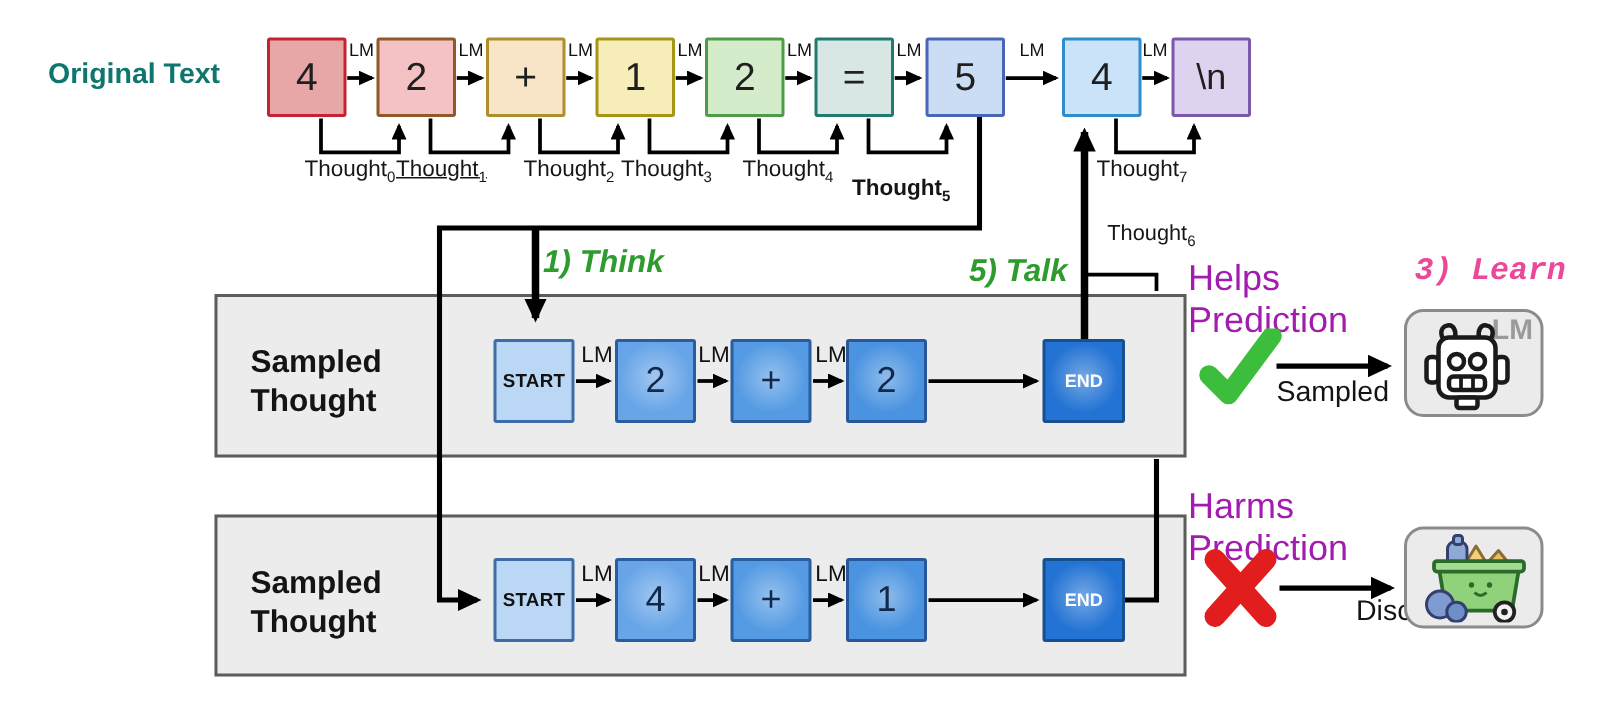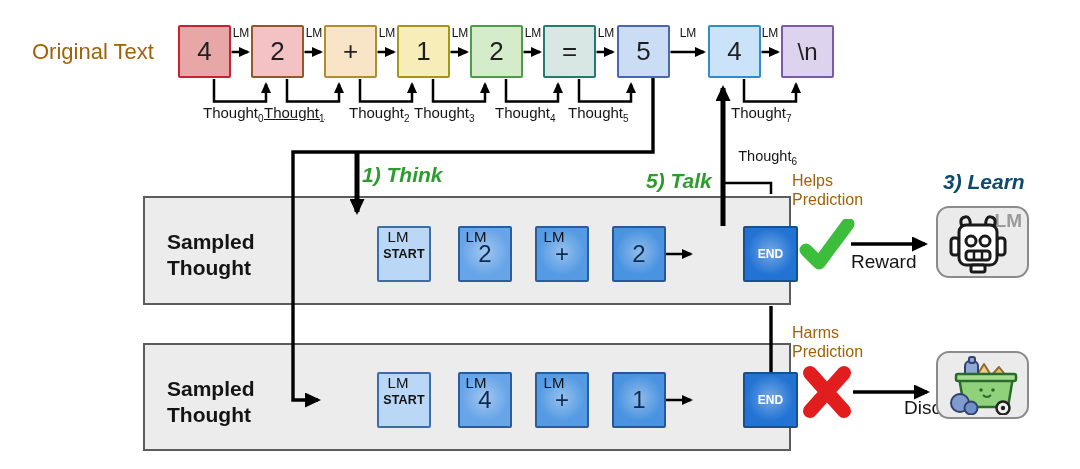--- a/index.html
+++ b/index.html
@@ -3,37 +3,37 @@
 <meta charset="utf-8">
 <style>
   html,body{margin:0;padding:0;background:#fff;}
   #stage{position:relative;width:1080px;height:469px;background:#ffffff;overflow:hidden;
          font-family:"Liberation Sans",sans-serif;}
   .abs{position:absolute;}
   svg.wires{position:absolute;left:0;top:0;z-index:2;}
   .tok{position:absolute;box-sizing:border-box;border:2.5px solid #000;border-radius:2px;
        display:flex;align-items:center;justify-content:center;font-size:26px;color:#1f1f1f;z-index:3;}
   .rtok{position:absolute;box-sizing:border-box;border:2px solid #4d7c0f;border-radius:2px;
-        display:flex;align-items:center;justify-content:center;font-size:24px;z-index:3;margin-left:48px;}
+        display:flex;align-items:center;justify-content:center;font-size:24px;z-index:3;}
   .glow{background-image:radial-gradient(circle at 50% 46%,rgba(255,255,255,0.38) 0%,rgba(255,255,255,0) 62%);}
   .start-tok{font-size:12.5px;font-weight:600;letter-spacing:.2px;}
   .end-tok{font-size:12px;font-weight:700;}
   .lm-s{position:absolute;width:30px;text-align:center;font-size:12px;color:#111;z-index:3;}
   .lm-m{position:absolute;width:30px;text-align:center;font-size:15px;color:#111;z-index:3;}
   .th{position:absolute;width:80px;text-align:left;font-size:15px;color:#161616;z-index:3;white-space:nowrap;}
   .th sub{font-size:10px;line-height:0;}
   .step{position:absolute;font-weight:bold;font-style:italic;font-size:21px;z-index:3;white-space:nowrap;text-align:center;}
   .graybox{position:absolute;background:#ececec;border:2.5px solid #5c5c5c;box-sizing:border-box;z-index:1;}
   .sampled{position:absolute;font-weight:bold;font-size:21px;color:#141414;line-height:1.22;z-index:3;width:110px;}
-  .otext{position:absolute;font-size:16px;color:#a16207;line-height:1.18;z-index:3;white-space:nowrap;}
+  .otext{position:absolute;font-size:24px;color:#a21caf;line-height:1.18;z-index:3;white-space:nowrap;}
   .action{position:absolute;font-size:19px;color:#141414;z-index:3;white-space:nowrap;}
   .iconbox{position:absolute;background:#ebebeb;border:2.5px solid #8b8b8b;border-radius:13px;
            box-sizing:border-box;z-index:3;}
   .iconlm{position:absolute;right:5px;top:2px;font-size:19px;font-weight:600;color:#9a9a9a;}
-  .title{position:absolute;font-weight:normal;font-size:22px;color:#a16207;z-index:3;white-space:nowrap;}
+  .title{position:absolute;font-weight:bold;font-size:19px;color:#0f766e;z-index:3;white-space:nowrap;}
 </style>
 </head>
 <body>
 
 <div id="stage">
 
   <svg class="wires" width="1080" height="469" viewBox="0 0 1080 469">
     <defs>
       <marker id="m-s" markerUnits="userSpaceOnUse" markerWidth="11" markerHeight="10" refX="9" refY="5" orient="auto">
           <path d="M0,0L11,5L0,10z" fill="#000"></path>
@@ -131,27 +131,27 @@
   <span class="lm-s" style="left:518px;top:26px;">LM</span>
   <span class="lm-s" style="left:591px;top:26px;">LM</span>
   <span class="lm-s" style="left:673px;top:26px;">LM</span>
   <span class="lm-s" style="left:755px;top:26px;">LM</span>
 
   <span class="th" style="left:203px;top:104px;"><span>Thought</span><sub>0</sub></span>
   <span class="th" style="left:264px;top:104px;text-decoration:underline;"><span>Thought</span><sub>1</sub></span>
   <span class="th" style="left:349px;top:104px;"><span>Thought</span><sub>2</sub></span>
   <span class="th" style="left:414px;top:104px;"><span>Thought</span><sub>3</sub></span>
   <span class="th" style="left:495px;top:104px;"><span>Thought</span><sub>4</sub></span>
-  <span class="th" style="left:568px;top:104px;"><span>Thought</span><sub>5</sub></span>
+  <span class="th" style="left:568px;top:117px;font-weight:bold;"><span>Thought</span><sub>5</sub></span>
   <span class="th" style="left:731px;top:104px;"><span>Thought</span><sub>7</sub></span>
   <span class="th" style="left:727px;top:148px;width:70px;text-align:right;font-size:14.5px;"><span>Thought</span><sub>6</sub></span>
 
   <div class="step" style="left:362px;top:163px;color:#2e9b2e;">1) Think</div>
   <div class="step" style="left:646px;top:169px;color:#2e9b2e;">5) Talk</div>
-  <div class="step" style="left:943px;top:170px;color:#0c4a6e;">3) Learn</div>
+  <div class="step" style="left:943px;top:170px;color:#ec4899;font-family:Liberation Mono, monospace;">3) Learn</div>
 
   <div class="sampled" style="left:167px;top:229px;">Sampled Thought</div>
   <div class="rtok start-tok" style="left: 329px; top: 226px; width: 54px; height: 56px; background-color: rgb(186, 215, 245); border-color: rgb(60, 109, 169); color: rgb(17, 17, 17);">
       <span>START</span>
     </div>
   <div class="rtok glow" style="left: 410px; top: 226px; width: 54px; height: 56px; background-color: rgb(104, 165, 232); border-color: rgb(42, 93, 158); color: rgb(16, 42, 77);">
       <span>2</span>
     </div>
   <div class="rtok glow" style="left: 487px; top: 226px; width: 54px; height: 56px; background-color: rgb(85, 155, 227); border-color: rgb(42, 93, 158); color: rgb(16, 42, 77);">
       <span>+</span>
@@ -186,21 +186,21 @@
   <span class="lm-m" style="left:461px;top:374px;">LM</span>
   <span class="lm-m" style="left:539px;top:374px;">LM</span>
 
   <div class="otext" style="left:792px;top:172px;">
     <span>Helps</span><br>
     <span>Prediction</span>
   </div>
   <svg class="abs" style="left:799px;top:219px;z-index:3;" width="56" height="56" viewBox="0 0 56 56">
     <path d="M7,31 L20,44 L49,5" fill="none" stroke="#3cbd3c" stroke-width="13" stroke-linecap="round" stroke-linejoin="round"></path>
   </svg>
-  <div class="action" style="left:851px;top:251px;">Reward</div>
+  <div class="action" style="left:851px;top:251px;">Sampled</div>
   <div class="iconbox" style="left:936px;top:206px;width:93px;height:72px;">
     <span class="iconlm">LM</span>
     <svg width="66" height="64" viewBox="0 0 66 64" style="position:absolute;left:7px;top:4px;">
       <g fill="#ffffff" stroke="#1a1a1a" stroke-width="3" stroke-linejoin="round">
         <path d="M20,16 C15,14 14,6 20,5 C24,4 26,9 25,13" fill="none"></path>
         <path d="M46,16 C51,14 52,6 46,5 C42,4 40,9 41,13" fill="none"></path>
         <rect x="6" y="26" width="8" height="17" rx="3"></rect>
         <rect x="52" y="26" width="8" height="17" rx="3"></rect>
         <rect x="14" y="13" width="38" height="40" rx="7"></rect>
         <rect x="26" y="53" width="14" height="7" rx="2"></rect>

